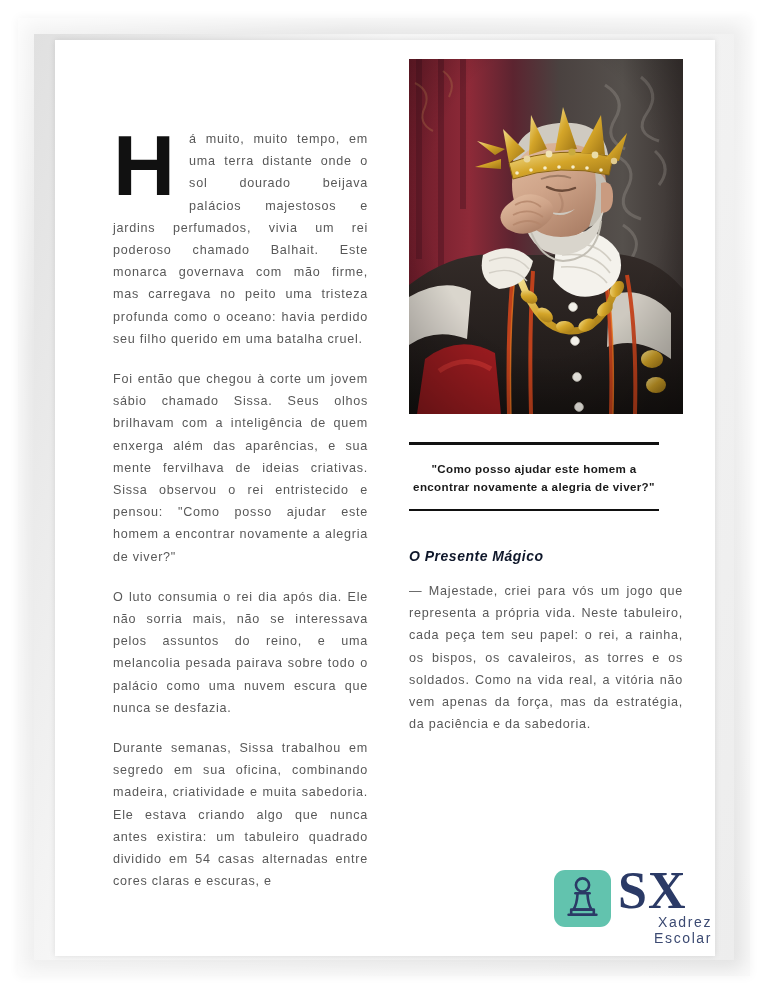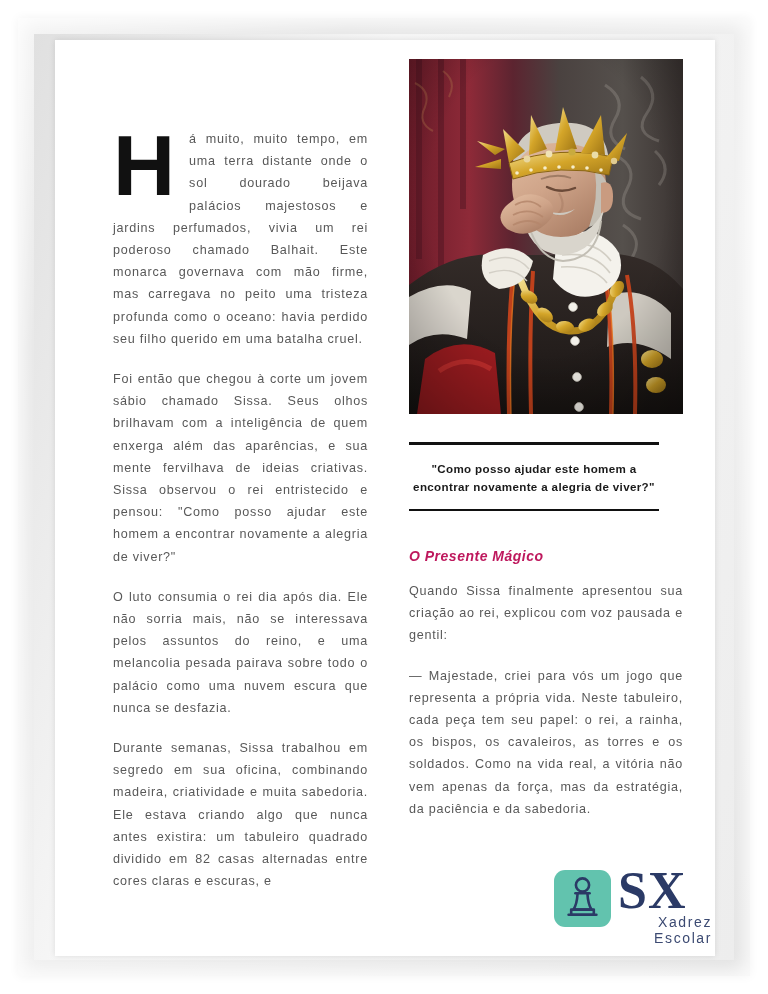--- a/index.html
+++ b/index.html
@@ -123,21 +123,21 @@
 
   
   #col-right { top: 508px; }
 
   .section-heading {
     font-family: "Liberation Sans", sans-serif;
     font-size: 14px;
     font-weight: 700;
     font-style: italic;
     letter-spacing: 0.5px;
-    color: #be185d;
+    color: #0f172a;
     margin: 0 0 16px 0;
   }
 
   
   #logo {
     position: absolute;
     left: 499px;
     top: 830px;
     width: 160px;
     height: 72px;
@@ -351,34 +351,33 @@
       </svg>
     </div>
 
     <div id="col-left" class="col" style="top:88px;">
       <p id="dropcap-para" class="body-text"><span id="dropcap">H</span><span>á muito, muito tempo, em uma terra distante onde o sol dourado beijava palácios majestosos e jardins perfumados, vivia um rei poderoso chamado Balhait. Este monarca governava com mão firme, mas carregava no peito uma tristeza profunda como o oceano: havia perdido seu filho querido em uma batalha cruel.</span></p>
 
       <p class="body-text">Foi então que chegou à corte um jovem sábio chamado Sissa. Seus olhos brilhavam com a inteligência de quem enxerga além das aparências, e sua mente fervilhava de ideias criativas. Sissa observou o rei entristecido e pensou: "Como posso ajudar este homem a encontrar novamente a alegria de viver?"</p>
 
       <p class="body-text">O luto consumia o rei dia após dia. Ele não sorria mais, não se interessava pelos assuntos do reino, e uma melancolia pesada pairava sobre todo o palácio como uma nuvem escura que nunca se desfazia.</p>
 
-      <p class="body-text">Durante semanas, Sissa trabalhou em segredo em sua oficina, combinando madeira, criatividade e muita sabedoria. Ele estava criando algo que nunca antes existira: um tabuleiro quadrado dividido em 82 casas alternadas entre cores claras e escuras, e</p>
+      <p class="body-text">Durante semanas, Sissa trabalhou em segredo em sua oficina, combinando madeira, criatividade e muita sabedoria. Ele estava criando algo que nunca antes existira: um tabuleiro quadrado dividido em 54 casas alternadas entre cores claras e escuras, e</p>
     </div>
 
     <div id="pullquote-block">
       <div class="rule"></div>
       <div id="pullquote-text">"Como posso ajudar este homem a encontrar novamente a alegria de viver?"</div>
       <div class="rule"></div>
     </div>
 
     <div id="col-right" class="col">
 
       <h2 class="section-heading">O Presente Mágico</h2>
 
-      <p class="body-text">Quando Sissa finalmente apresentou sua criação ao rei, explicou com voz pausada e gentil:</p>
 
       <p class="body-text">— Majestade, criei para vós um jogo que representa a própria vida. Neste tabuleiro, cada peça tem seu papel: o rei, a rainha, os bispos, os cavaleiros, as torres e os soldados. Como na vida real, a vitória não vem apenas da força, mas da estratégia, da paciência e da sabedoria.</p>
     </div>
 
     <div id="logo">
       <div id="logo-mark">
         <svg width="57" height="57" viewBox="0 0 57 57" aria-hidden="true">
           <g fill="none" stroke="#2b3a66" stroke-width="2.6" stroke-linejoin="round" stroke-linecap="round">
             <circle cx="28.5" cy="15" r="6.6"></circle>
             <path d="M21.4 23.2 h14.2"></path>

